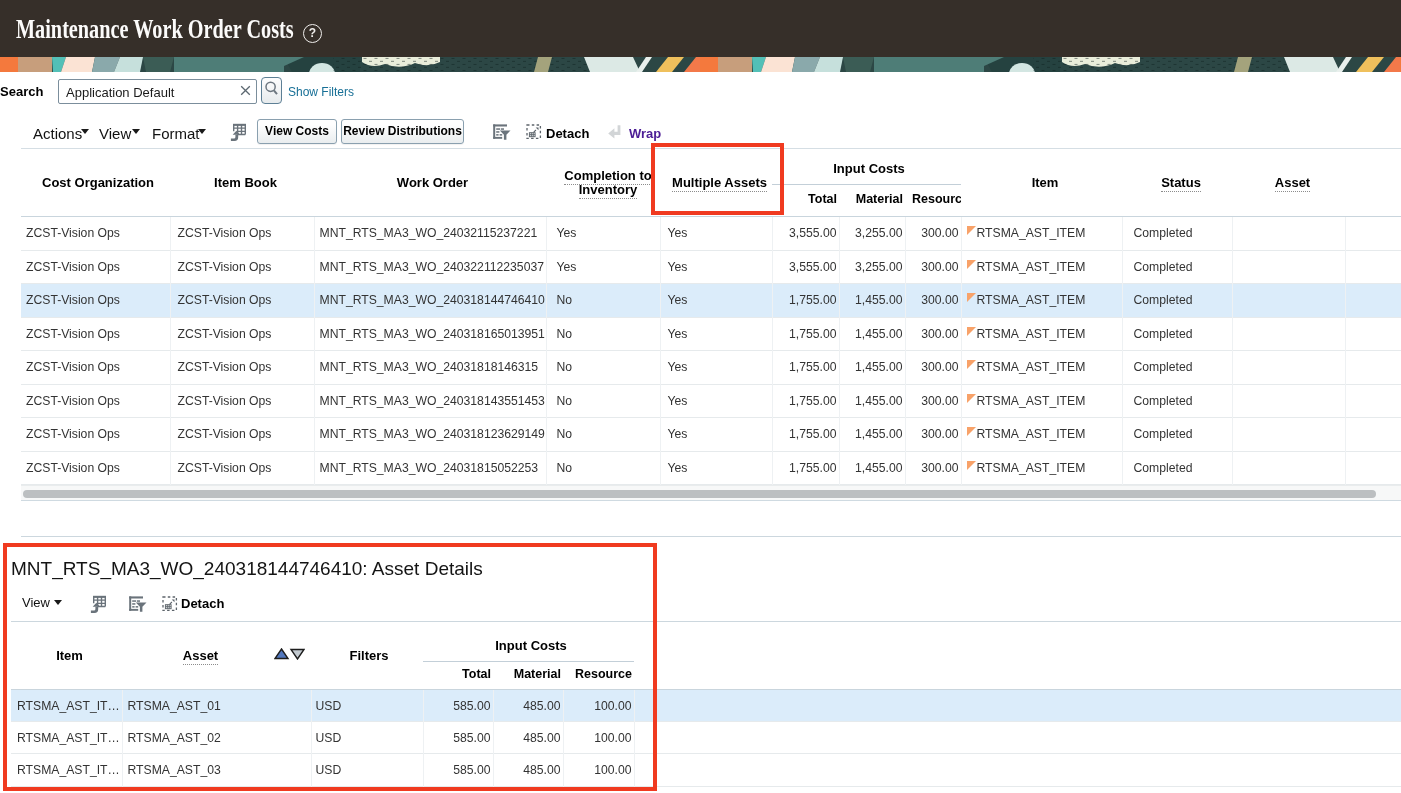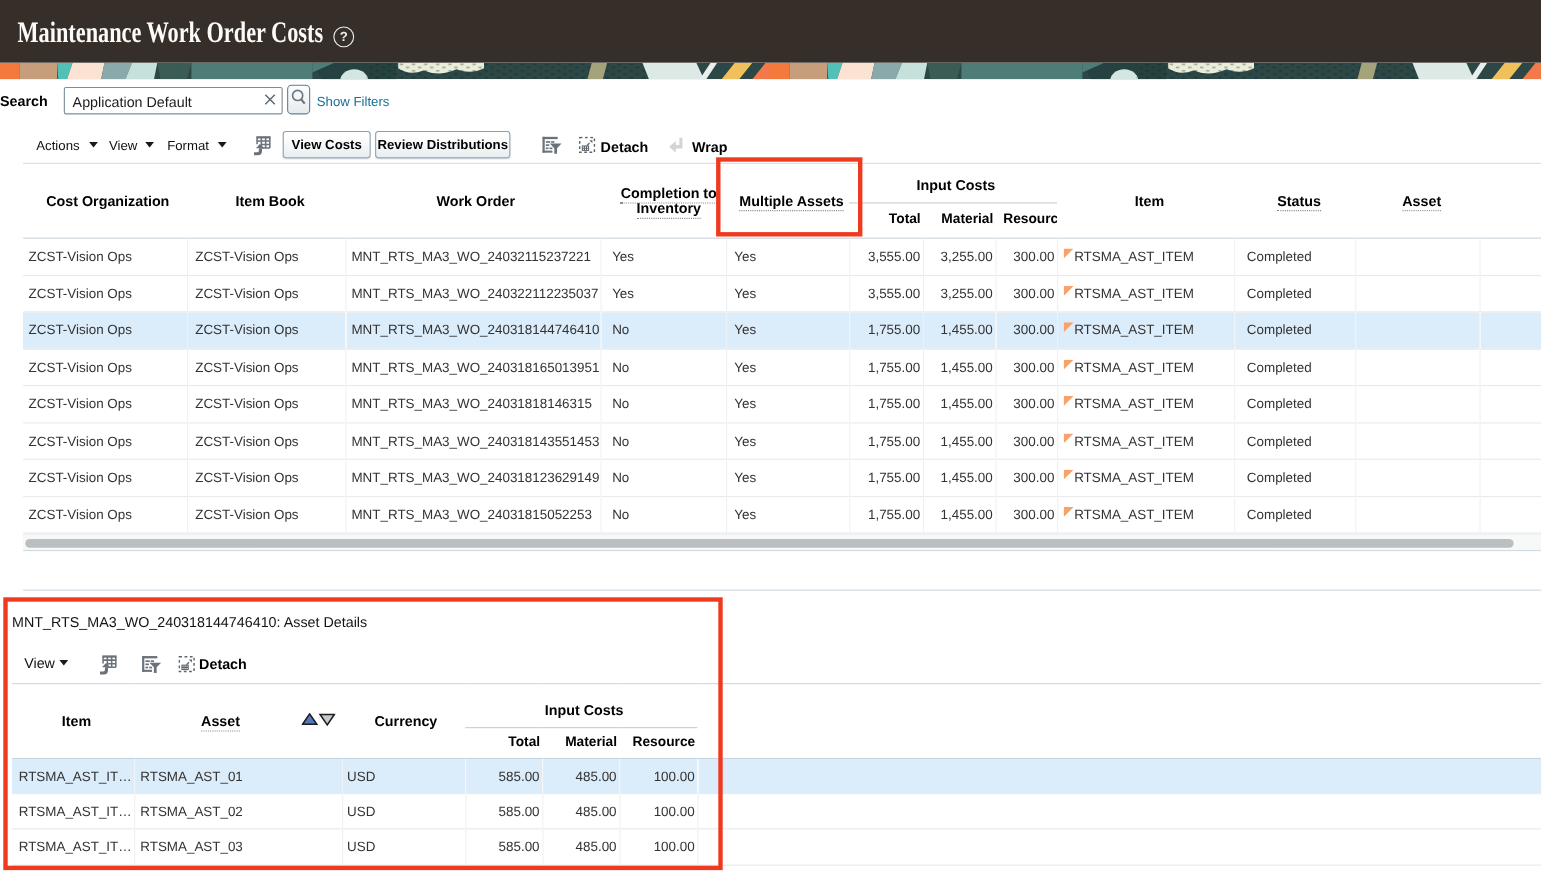--- a/index.html
+++ b/index.html
@@ -22,29 +22,29 @@
   .searchlabel{left:0;top:84px;font-size:13px;font-weight:bold;color:#000}
   .searchbox{left:58px;top:79px;width:199px;height:25px;border:1px solid #7b8e9c;border-radius:2px;
              background:#fff;box-sizing:border-box}
   .searchtext{left:66px;top:85px;font-size:13px;color:#1b1b1b;white-space:nowrap}
   .clearx{left:238px;top:83px;width:15px;height:15px;cursor:pointer}
   .magbtn{left:261px;top:77px;width:21px;height:27px;border:1px solid #5d7f95;border-radius:4px;
           background:linear-gradient(#fdfdfd,#e7ebed);box-sizing:border-box;cursor:pointer}
   .showfilters{left:288px;top:85px;font-size:12px;color:#176f96;cursor:pointer}
 
   
-  .menuitem{top:125px;font-size:12px;color:#111;cursor:pointer;white-space:nowrap}
+  .menuitem{top:125px;font-size:15px;color:#111;cursor:pointer;white-space:nowrap}
   .caret{top:129px;width:0;height:0;border-left:4px solid transparent;border-right:4px solid transparent;
          border-top:5px solid #1a1a1a}
   .toolbtn{top:119px;height:25px;border:1px solid #8aa0af;border-radius:3px;box-sizing:border-box;
            background:linear-gradient(#fefefe 20%,#e9edef);font-size:12px;font-weight:bold;color:#000;
            text-align:center;line-height:23px;cursor:pointer;box-shadow:0 1px 1px rgba(0,0,0,.06)}
   .tbicon{cursor:pointer}
   .tblabel{top:125px;font-size:13px;font-weight:bold;color:#000}
-  .tblabel.dis{color:#000000;cursor:default}
+  .tblabel.dis{color:#4c1d95;cursor:default}
 
   
   table.grid{position:absolute;border-collapse:collapse;table-layout:fixed;font-size:12.2px;color:#333}
   table.grid th{font-weight:bold;color:#000;padding:0 0 0 5px;white-space:nowrap;overflow:hidden;
                 text-align:center;vertical-align:middle;font-size:13px}
   table.grid td{padding:0 0 0 5px;white-space:nowrap;overflow:hidden;vertical-align:middle;
                 border-right:1px solid #eef1f3}
   table.grid thead th{border-bottom:1px solid #c9d5dd}
   table.grid thead .grp{border-bottom:1px solid #c3cfd8;text-align:center;vertical-align:bottom;
                         padding-bottom:8px}
@@ -67,21 +67,21 @@
   th.assetth{padding-left:5px}
   td.trunc{text-overflow:ellipsis}
 
   
   .hscroll{left:21px;top:485px;width:1380px;height:16px;background:#f7f8f8;box-sizing:border-box;
            border-top:1px solid #e9eced;border-bottom:1px solid #cfdae1}
   .hthumb{position:absolute;left:2px;top:4px;width:1353px;height:8px;border-radius:4px;background:#bcbfc1;cursor:grab}
   .splitter{left:21px;top:536px;width:1380px;height:0;border-top:1px solid #ccd7de}
 
   
-  .dtitle{left:11px;top:558px;font-size:13px;color:#141414;white-space:nowrap}
+  .dtitle{left:11px;top:558px;font-size:19px;color:#141414;white-space:nowrap}
   .d-menuitem{top:595px;font-size:13px;color:#111;cursor:pointer}
   .d-caret{top:600px}
   .d-tblabel{top:596px;font-size:13px;font-weight:bold;color:#000}
 
   
   .redbox{border:4px solid #f03a20;background:transparent;z-index:50;pointer-events:none}
   .redbox1{left:651px;top:143px;width:133px;height:72px;box-sizing:border-box}
   .redbox2{left:3px;top:543px;width:654px;height:248px;box-sizing:border-box}
 </style>
 </head>
@@ -448,21 +448,21 @@
   <thead>
     <tr style="height:40px">
       <th rowspan="2" style="padding-left:6px"><span>Item</span></th>
       <th rowspan="2" class="assetth">
         <span class="dotted">Asset</span>
         <svg class="sorticons" width="31" height="12" viewBox="0 0 31 12">
           <polygon points="7.5,1 14,10.5 1,10.5" fill="#5277bd" stroke="#1d1d1d" stroke-width="1.4"></polygon>
           <polygon points="17,1.5 30,1.5 23.5,11" fill="#c3cad0" stroke="#1d1d1d" stroke-width="1.4"></polygon>
         </svg>
       </th>
-      <th rowspan="2" style="padding-left:4px"><span>Currency</span></th>
+      <th rowspan="2" style="padding-left:4px"><span>Filters</span></th>
       <th colspan="3" class="grp"><span>Input Costs</span></th>
       <th rowspan="2"></th>
     </tr>
     <tr class="sub" style="height:28px">
       <th class="num"><span>Total</span></th>
       <th class="num"><span>Material</span></th>
       <th class="num"><span>Resource</span></th>
     </tr>
   </thead>
   <tbody id="t2body">

